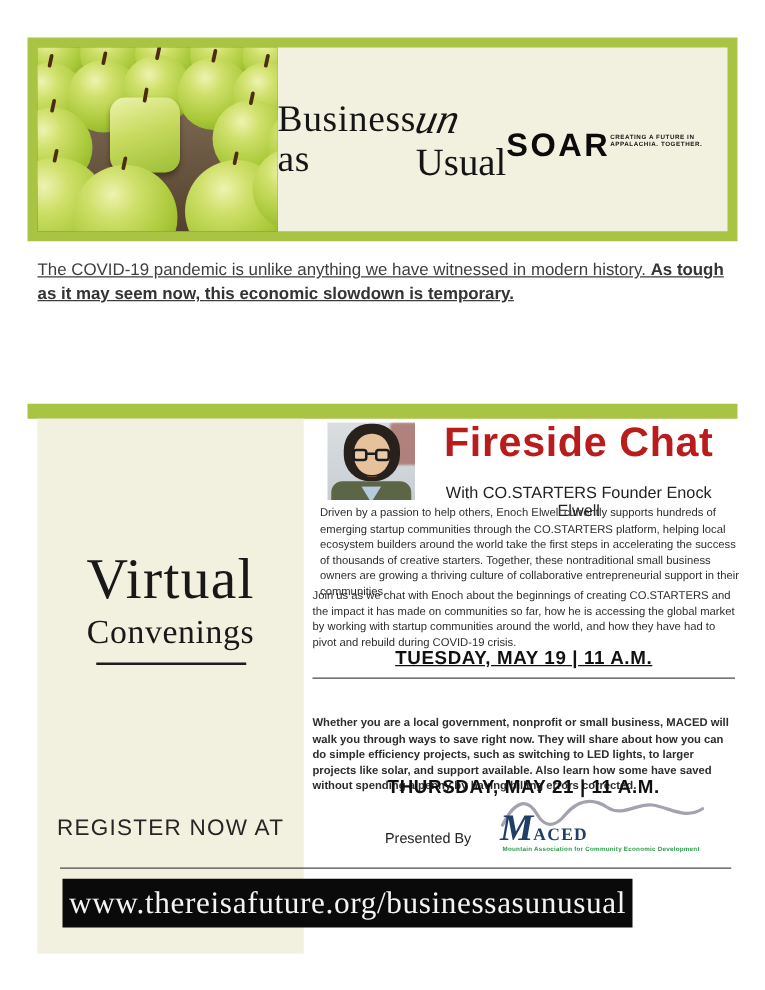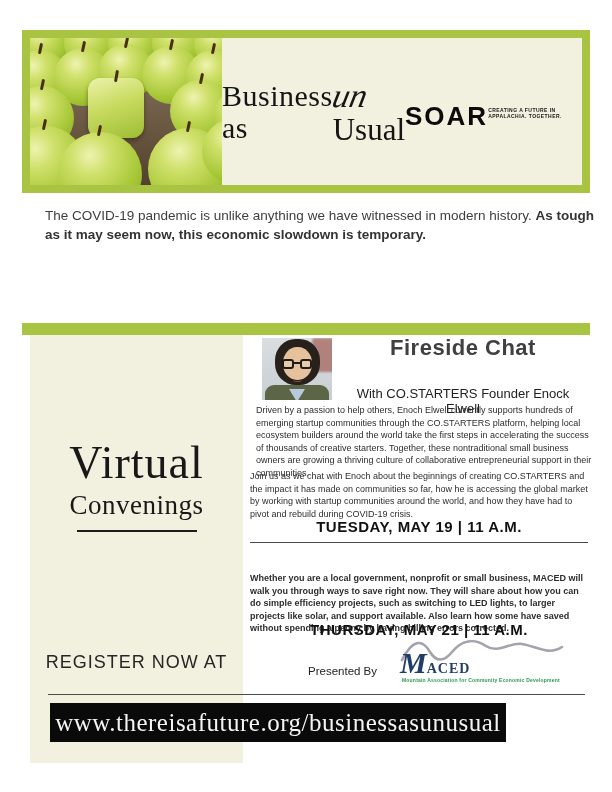--- a/index.html
+++ b/index.html
@@ -22,21 +22,21 @@
     background:#4b2e10;border-radius:2px;transform:rotate(10deg);}
   #header-right{flex:1;background:var(--cream,#f2f1df);display:flex;
     align-items:center;justify-content:center;}
   .title1{font-family:"Liberation Serif",serif;font-size:30px;color:#151515;letter-spacing:.5px;line-height:1.05;}
   .title2{font-family:"Liberation Serif",serif;font-size:31px;color:#151515;line-height:1.05;margin-top:1px;}
   .un{display:inline-block;font-style:italic;font-size:34px;transform:skewX(-12deg);margin-right:1px;}
   .soar{font-weight:900;font-size:26px;letter-spacing:2px;color:#0b0b0b;line-height:1;margin-top:9px;}
   .soar-tag{font-weight:700;font-size:5px;letter-spacing:.45px;color:#141414;margin-top:2px;}
 
   
-  #intro{position:absolute;left:45px;top:206px;width:556px;font-size:13.5px;line-height:1.43;color:#3e3e3e;}
+  #intro{position:absolute;left:30px;top:206px;width:556px;font-size:13.5px;line-height:1.43;color:#3e3e3e;text-decoration:underline;}
   #intro .p2{margin-top:14px;}
   #intro b{color:#343434;}
 
   
   #green-bar{position:absolute;left:22px;top:323px;width:568px;height:12px;background:var(--green,#a9c342);}
   #cream-panel{position:absolute;left:30px;top:335px;width:213px;height:428px;background:var(--cream,#f2f1df);}
   #virtual{position:absolute;left:30px;top:440px;width:213px;text-align:center;
     font-family:"Liberation Serif",serif;color:#181818;z-index:2;}
   .v1{font-size:46px;line-height:1.02;letter-spacing:1px;}
   .v2{font-size:27px;margin-top:3px;letter-spacing:.5px;}
@@ -53,28 +53,28 @@
   .face{position:absolute;left:21px;top:9px;width:29px;height:33px;background:#e6c29c;border-radius:48%;}
   .glass{position:absolute;top:21px;width:12px;height:10px;border:2px solid #1d1d1d;border-radius:3px;
     background:rgba(255,255,255,.15);box-sizing:border-box;}
   .gl{left:20px;} .gr{left:38px;}
   .bridge{position:absolute;left:31px;top:24px;width:8px;height:2px;background:#1d1d1d;}
   .smile{position:absolute;left:31px;top:40px;width:9px;height:3px;border-bottom:1.5px solid #7a4f33;border-radius:50%;}
   .sweater{position:absolute;left:3px;bottom:-2px;width:64px;height:17px;background:#5c6647;border-radius:9px 9px 0 0;}
   .shirt{position:absolute;left:27px;bottom:-2px;width:16px;height:13px;background:#b7cbdc;
     clip-path:polygon(0 0,100% 0,50% 100%);}
   #fireside-title{position:absolute;left:338px;top:336px;width:250px;text-align:center;
-    font-weight:700;font-size:22px;line-height:1.1;letter-spacing:.5px;color:#404040;}
+    font-weight:700;font-size:33px;line-height:1.1;letter-spacing:.5px;color:#b91c1c;}
   #fireside-sub{position:absolute;left:338px;top:386px;width:250px;text-align:center;font-size:13px;color:#222;}
   .body-copy{font-size:9px;line-height:1.4;color:#2d2d2d;}
   #fireside-p1{position:absolute;left:256px;top:404px;width:342px;}
   #fireside-p2{position:absolute;left:250px;top:470px;width:342px;}
   .date-line{position:absolute;left:250px;width:338px;text-align:center;font-weight:700;
     font-size:15px;letter-spacing:.5px;color:#111;}
-  #tuesday{top:518px;}
+  #tuesday{top:518px;text-decoration:underline;}
   #divider{position:absolute;left:250px;top:542px;width:338px;height:1px;background:#4a4a4a;}
 
   
   #energy-title{position:absolute;left:250px;top:548px;font-weight:700;font-size:19px;color:#101010;}
   #energy-body{position:absolute;left:250px;top:572px;width:342px;font-weight:bold;}
   #thursday{top:621px;}
 
   
   #presented{position:absolute;left:308px;top:665px;font-size:11.5px;color:#222;}
   #maced{position:absolute;left:398px;top:640px;width:170px;height:46px;}

